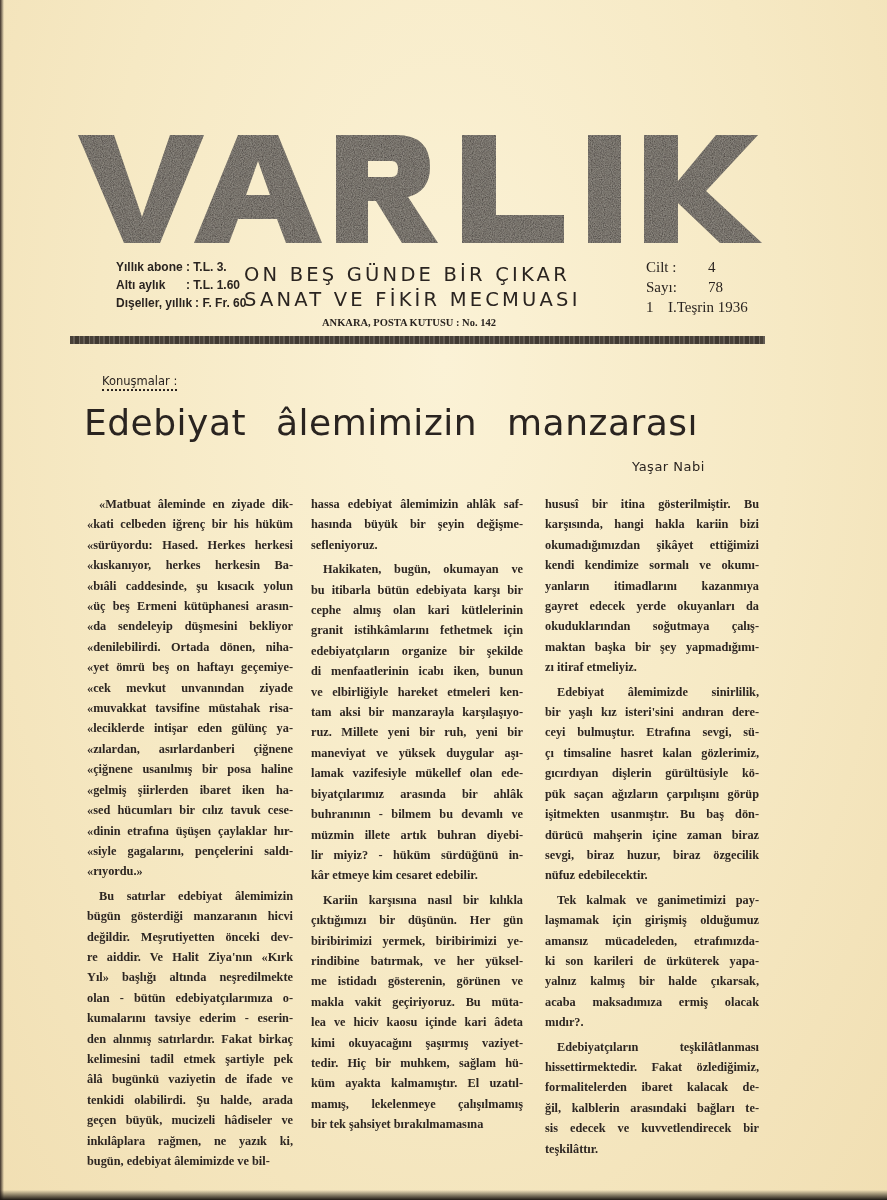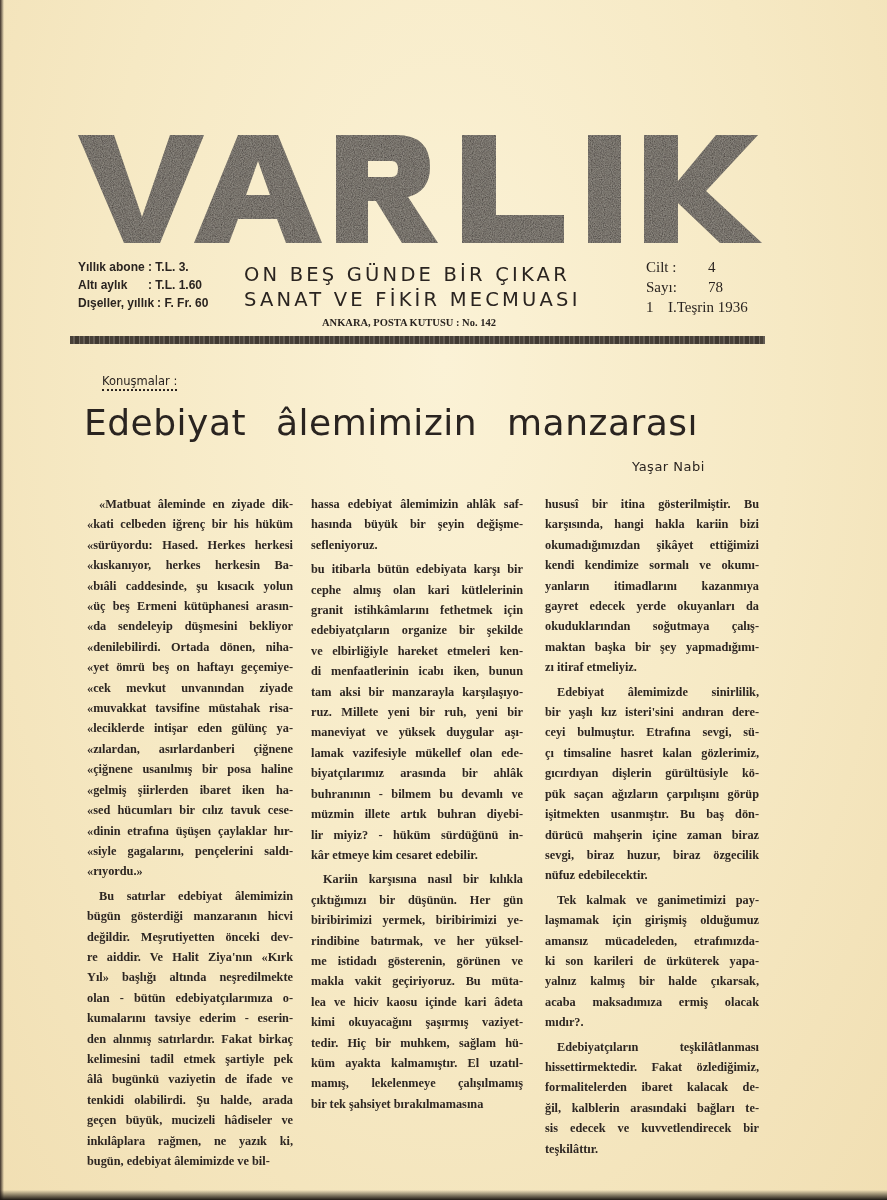--- a/index.html
+++ b/index.html
@@ -21,21 +21,21 @@
   }
   .masthead {
     position: absolute; left: 78px; top: 133px; width: 684px; height: 112px;
   }
   .masthead svg { width: 684px; height: 112px; display: block; }
   .sub-left {
     position: absolute; left: 78px; top: 258px;
     font-family: "Liberation Sans", sans-serif; font-weight: bold;
     font-size: 12px; line-height: 18px; color: #2a2420;
   }
-  .sub-left .row { display: flex; }
+  .sub-left .row { display: flex; margin-left: 38px; }
   .sub-left .k { display: inline-block; width: 70px; white-space: nowrap; }
   .sub-left .v { white-space: nowrap; }
   .sub-left .row.wide .k { width: auto; margin-right: 3px; }
   .tagline {
     position: absolute; left: 244px; top: 262px; width: 356px;
     font-family: "DejaVu Sans", sans-serif; font-size: 19.5px;
     letter-spacing: 3.2px; line-height: 25px; color: #2a2420;
     white-space: nowrap;
   }
   .address {
@@ -196,26 +196,27 @@
     <span class="line">tenkidi olabilirdi. Şu halde, arada</span>
     <span class="line">geçen büyük, mucizeli hâdiseler ve</span>
     <span class="line">inkılâplara rağmen, ne yazık ki,</span>
     <span class="line last">bugün, edebiyat âlemimizde ve bil-</span>
   </div>
 <div class="col" id="col2">
     <span class="line">hassa edebiyat âlemimizin ahlâk saf-</span>
     <span class="line">hasında büyük bir şeyin değişme-</span>
     <span class="line last">sefleniyoruz.</span>
     <span class="para-gap"></span>
+    <span class="line indent">Hakikaten, bugün, okumayan ve</span>
     <span class="line">bu itibarla bütün edebiyata karşı bir</span>
     <span class="line">cephe almış olan kari kütlelerinin</span>
     <span class="line">granit istihkâmlarını fethetmek için</span>
     <span class="line">edebiyatçıların organize bir şekilde</span>
+    <span class="line">di menfaatlerinin icabı iken, bunun</span>
     <span class="line">ve elbirliğiyle hareket etmeleri ken-</span>
-    <span class="line">di menfaatlerinin icabı iken, bunun</span>
     <span class="line">tam aksi bir manzarayla karşılaşıyo-</span>
     <span class="line">ruz. Millete yeni bir ruh, yeni bir</span>
     <span class="line">maneviyat ve yüksek duygular aşı-</span>
     <span class="line">lamak vazifesiyle mükellef olan ede-</span>
     <span class="line">biyatçılarımız arasında bir ahlâk</span>
     <span class="line">buhranının - bilmem bu devamlı ve</span>
     <span class="line">müzmin illete artık buhran diyebi-</span>
     <span class="line">lir miyiz? - hüküm sürdüğünü in-</span>
     <span class="line last">kâr etmeye kim cesaret edebilir.</span>
     <span class="para-gap"></span>

